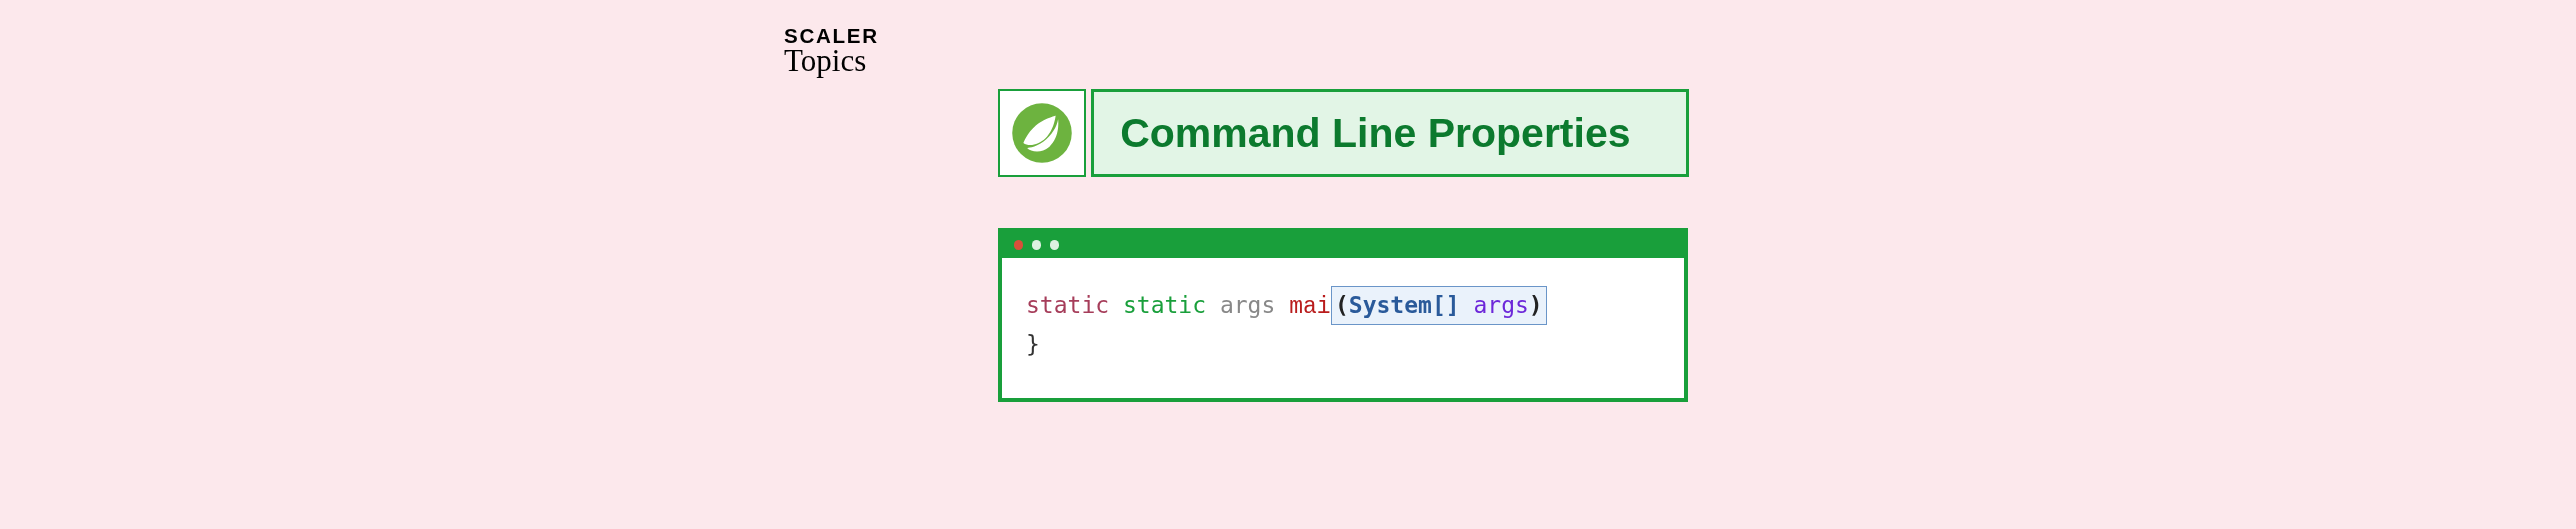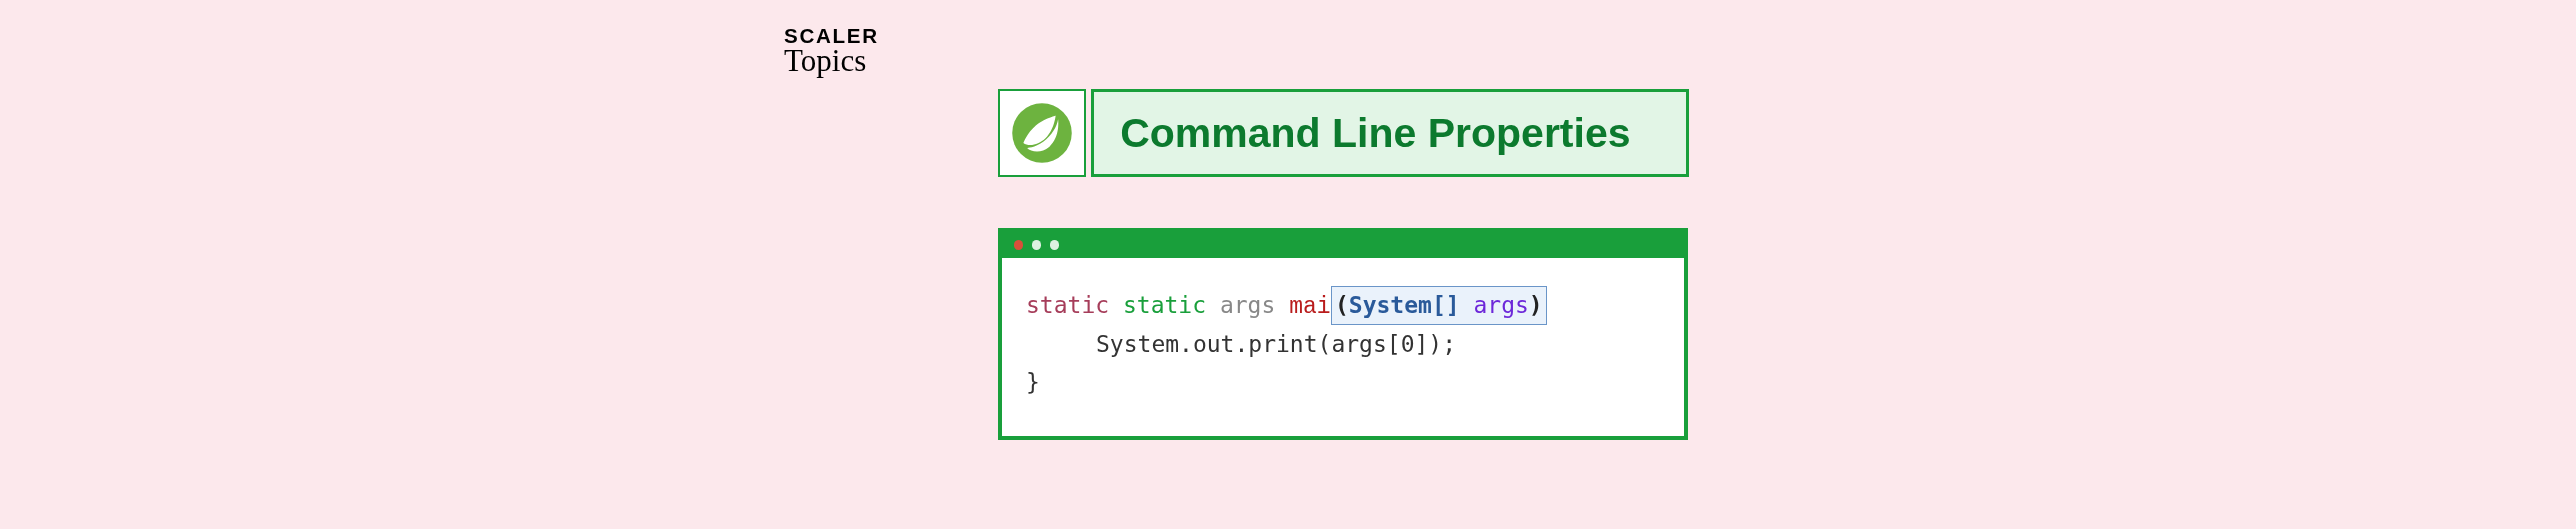--- a/index.html
+++ b/index.html
@@ -148,17 +148,16 @@
   <div class="code-body">
     <div>
       <span class="kw-public">static</span>
       <span> </span>
       <span class="kw-static">static</span>
       <span> </span>
       <span class="kw-void">args</span>
       <span> </span>
       <span class="fn-name">mai</span><span class="highlight-box"><span>(</span><span class="type-string">System[]</span><span> </span><span class="args-name">args</span><span>)</span></span>
     </div>
-    <div class="code-line2">System.out.print(args[0]);</div>
     <div class="code-line3">}</div>
   </div>
 </div>
 
 
 </body></html>

